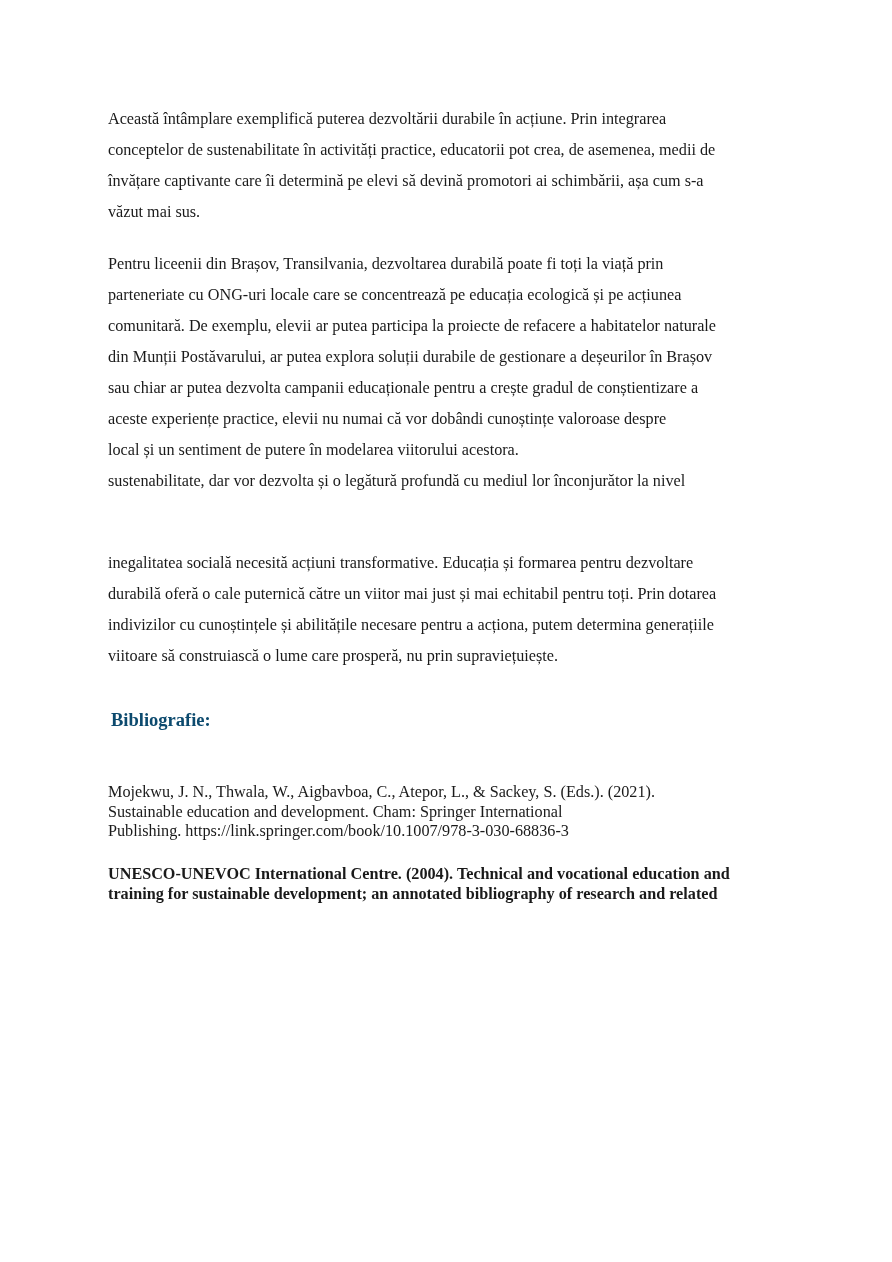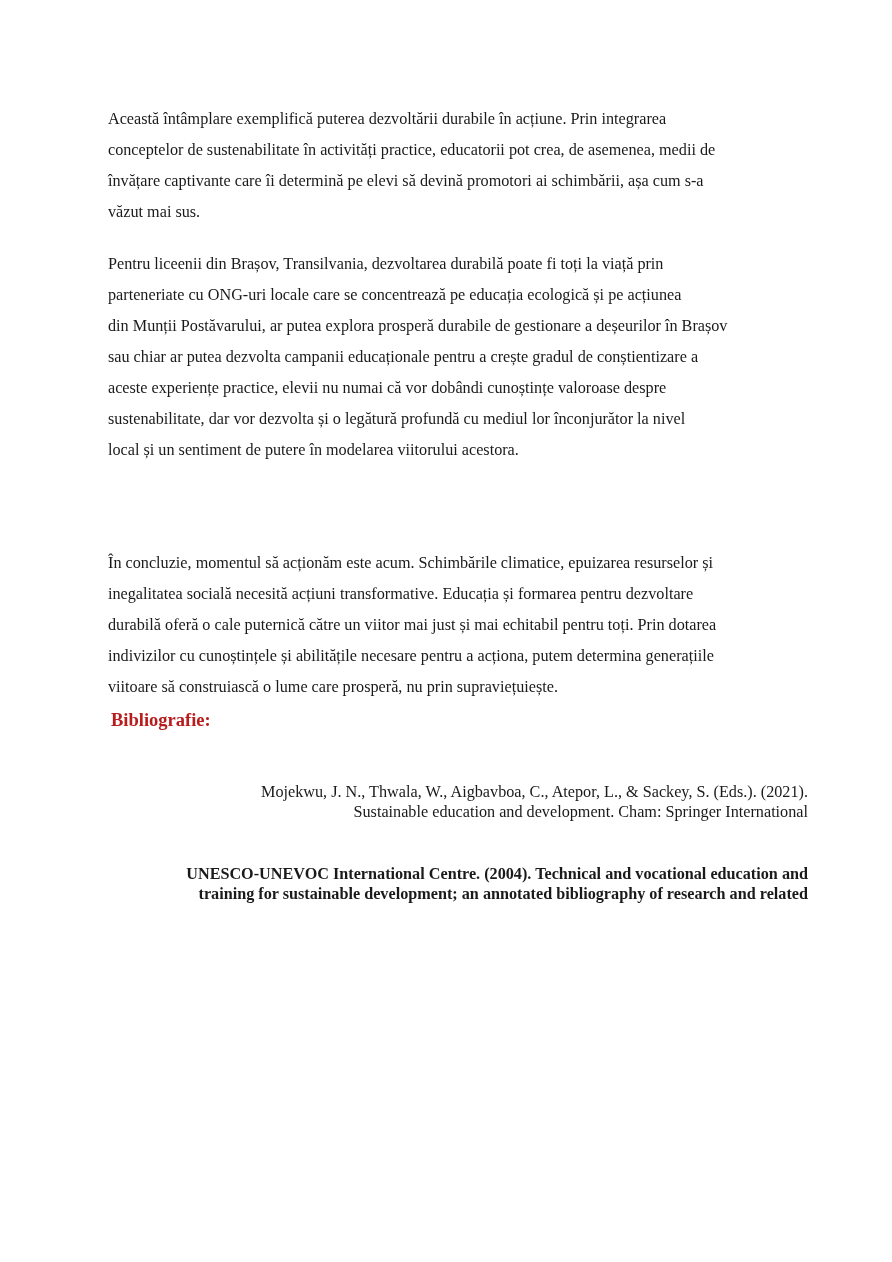--- a/index.html
+++ b/index.html
@@ -38,73 +38,73 @@
     #p2 { top: 249px; }
     #p3 { top: 548px; }
     .heading {
       position: absolute;
       left: 111px;
       top: 708px;
       font-size: 18.5px;
       font-weight: bold;
       margin: 0;
       line-height: 24px;
-      color: #b91c1c;
+      color: #0c4a6e;
     }
     .ref {
       position: absolute;
       left: 108px;
       width: 700px;
       font-size: 16.2px;
       line-height: 19.5px;
       margin: 0;
     }
     .ref .line {
       display: block;
       white-space: nowrap;
-      text-align: right;
     }
     #ref1 { top: 783px; }
     #ref2 { top: 865px; font-weight: bold; }
   </style>
 </head>
 <body>
 
 <div class="page">
 
   <p class="para" id="p1">
     <span class="line">Această întâmplare exemplifică puterea dezvoltării durabile în acțiune. Prin integrarea</span>
     <span class="line">conceptelor de sustenabilitate în activități practice, educatorii pot crea, de asemenea, medii de</span>
     <span class="line">învățare captivante care îi determină pe elevi să devină promotori ai schimbării, așa cum s-a</span>
     <span class="line">văzut mai sus.</span>
   </p>
 
   <p class="para" id="p2">
     <span class="line">Pentru liceenii din Brașov, Transilvania, dezvoltarea durabilă poate fi toți la viață prin</span>
     <span class="line">parteneriate cu ONG-uri locale care se concentrează pe educația ecologică și pe acțiunea</span>
-    <span class="line">din Munții Postăvarului, ar putea explora prosperă durabile de gestionare a deșeurilor în Brașov</span>
+    <span class="line">comunitară. De exemplu, elevii ar putea participa la proiecte de refacere a habitatelor naturale</span>
+    <span class="line">din Munții Postăvarului, ar putea explora soluții durabile de gestionare a deșeurilor în Brașov</span>
     <span class="line">sau chiar ar putea dezvolta campanii educaționale pentru a crește gradul de conștientizare a</span>
     <span class="line">aceste experiențe practice, elevii nu numai că vor dobândi cunoștințe valoroase despre</span>
+    <span class="line">local și un sentiment de putere în modelarea viitorului acestora.</span>
     <span class="line">sustenabilitate, dar vor dezvolta și o legătură profundă cu mediul lor înconjurător la nivel</span>
-    <span class="line">local și un sentiment de putere în modelarea viitorului acestora.</span>
   </p>
 
   <p class="para" id="p3">
-    <span class="line">În concluzie, momentul să acționăm este acum. Schimbările climatice, epuizarea resurselor și</span>
     <span class="line">inegalitatea socială necesită acțiuni transformative. Educația și formarea pentru dezvoltare</span>
     <span class="line">durabilă oferă o cale puternică către un viitor mai just și mai echitabil pentru toți. Prin dotarea</span>
     <span class="line">indivizilor cu cunoștințele și abilitățile necesare pentru a acționa, putem determina generațiile</span>
     <span class="line">viitoare să construiască o lume care prosperă, nu prin supraviețuiește.</span>
   </p>
 
   <h2 class="heading">Bibliografie:</h2>
 
   <p class="ref" id="ref1">
     <span class="line">Mojekwu, J. N., Thwala, W., Aigbavboa, C., Atepor, L., &amp; Sackey, S. (Eds.). (2021).</span>
     <span class="line">Sustainable education and development. Cham: Springer International</span>
+    <span class="line">Publishing. https://link.springer.com/book/10.1007/978-3-030-68836-3</span>
   </p>
 
   <p class="ref" id="ref2">
     <span class="line">UNESCO-UNEVOC International Centre. (2004). Technical and vocational education and</span>
     <span class="line">training for sustainable development; an annotated bibliography of research and related</span>
   </p>
 
 </div>
 
 </body></html>

